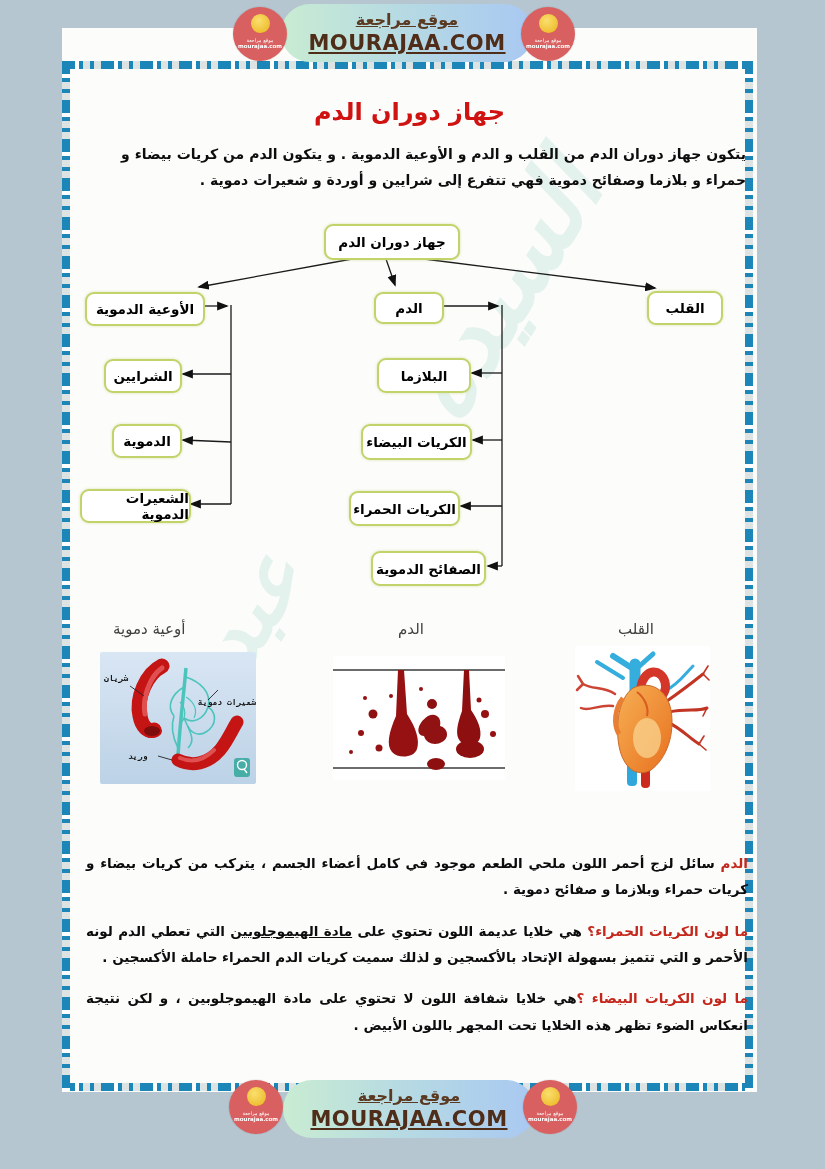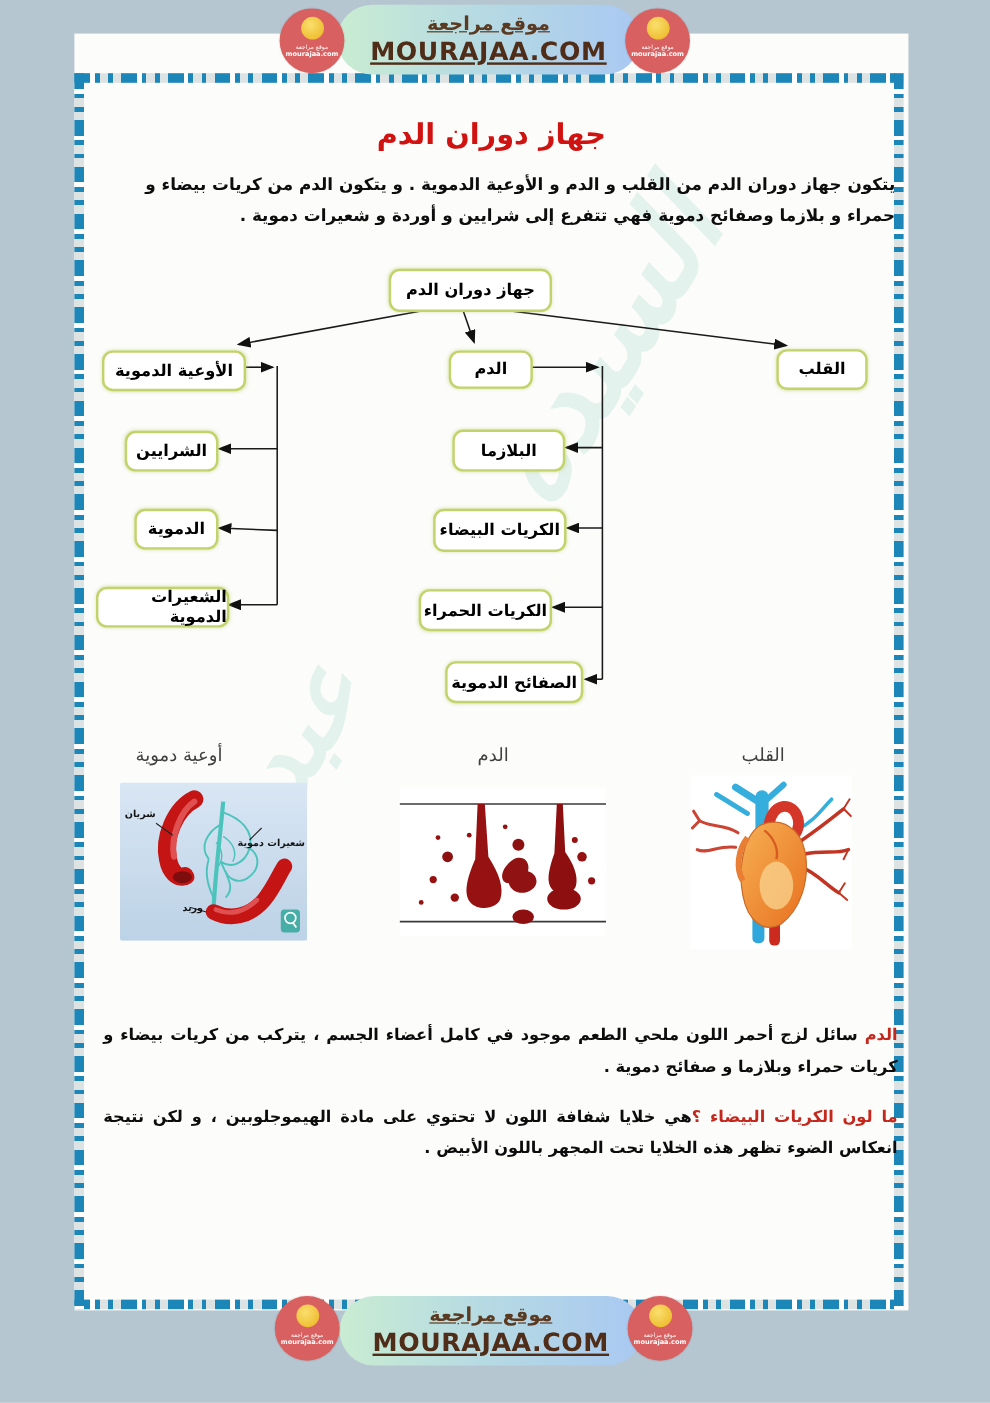--- a/index.html
+++ b/index.html
@@ -34,21 +34,21 @@
     font-size:24px;font-weight:bold;color:#d01310;}
   .intro{position:absolute;left:90px;top:142px;width:656px;z-index:6;direction:rtl;
     font-size:14px;font-weight:bold;color:#0d0d0d;line-height:1.85;}
   
   .node{position:absolute;background:#fff;border:2px solid #c2d36b;border-radius:9px;z-index:6;
     display:flex;align-items:center;justify-content:center;direction:rtl;
     font-size:13.5px;font-weight:bold;color:#000;box-shadow:0 0 3px rgba(190,210,110,.55);}
   #arrows{position:absolute;left:0;top:0;z-index:5;pointer-events:none;}
   
   .fig-cap{position:absolute;z-index:6;text-align:left;font-size:15px;font-weight:normal;color:#404040;}
-  .fig{position:absolute;z-index:6;}
+  .fig{position:absolute;z-index:6;font-family:Liberation Mono, monospace;}
   .vlab{position:absolute;font-size:8px;font-weight:bold;color:#111;direction:rtl;white-space:nowrap;z-index:7;}
   
   .paras{position:absolute;left:86px;top:850px;width:662px;z-index:6;direction:rtl;
     text-align:justify;font-size:13.5px;font-weight:bold;color:#0c0c0c;line-height:1.95;}
   .paras p{margin:0 0 15px 0;}
   .lead{color:#c4271c;font-weight:bold;}
   .ul{text-decoration:underline;}
   
   .wm{position:absolute;z-index:2;color:#8ed0be;opacity:.22;font-size:100px;font-weight:bold;
     direction:rtl;white-space:nowrap;pointer-events:none;font-style:italic;}
@@ -153,21 +153,21 @@
       <path d="M30,34 L44,44" fill="none"></path>
       <path d="M118,38 L108,48" fill="none"></path>
       <path d="M58,104 L72,108" fill="none"></path>
     </g>
     <rect x="134" y="106" width="16" height="19" rx="3" fill="#3aa8a0" opacity="0.9"></rect>
     <circle cx="142" cy="113" r="4.5" fill="none" stroke="#fff" stroke-width="1.4"></circle>
     <path d="M144,117 L147,121" stroke="#fff" stroke-width="1.4"></path>
   </svg>
   <span class="vlab" style="left:4px;top:22px;">شريان</span>
   <span class="vlab" style="left:98px;top:26px;margin-top:20px;">شعيرات دموية</span>
-  <span class="vlab" style="left:52px;top:100px;">وريد</span>
+  <span class="vlab" style="left:28px;top:100px;">وريد</span>
 </div>
 
 <div class="fig" style="left:333px;top:656px;width:172px;height:124px;">
   <svg width="172" height="124" viewBox="0 0 172 124">
     <rect width="172" height="124" fill="#ffffff"></rect>
     <line x1="0" y1="14" x2="172" y2="14" stroke="#3a3a3a" stroke-width="1.4"></line>
     <line x1="0" y1="112" x2="172" y2="112" stroke="#3a3a3a" stroke-width="1.4"></line>
     <g fill="#961111">
       <path d="M65,14 h6 l3,44 c9,14 13,26 10,35 c-3,9 -19,10 -25,3 c-6,-7 -3,-20 4,-36 z"></path>
       <path d="M131,14 h5 l2,40 c7,10 11,20 9,28 c-2,8 -15,9 -20,3 c-5,-6 -3,-16 2,-30 z" fill="#8d0f0f"></path>
@@ -221,20 +221,21 @@
     </g>
     <path d="M58,42 C76,34 92,44 96,64 C100,88 92,112 76,124 C62,132 48,122 44,100 C40,78 44,52 58,42 z" fill="url(#hg)" stroke="#c96a28" stroke-width="1"></path>
     <ellipse cx="72" cy="92" rx="14" ry="20" fill="#f9d490" opacity="0.75"></ellipse>
     <path d="M48,52 C40,62 38,78 44,88" stroke="#e87f35" stroke-width="5" fill="none"></path>
     <path d="M62,46 C70,52 74,62 72,70" stroke="#d85c20" stroke-width="2" fill="none"></path>
   </svg>
 </div>
 
 <div class="paras" dir="rtl">
   <p><span class="lead">الدم</span><span> سائل لزج أحمر اللون ملحي الطعم موجود في كامل أعضاء الجسم ، يتركب من كريات بيضاء و كريات حمراء وبلازما و صفائح دموية .</span></p>
+  <p><span class="lead">ما لون الكريات الحمراء؟</span><span> هي خلايا عديمة اللون تحتوي على </span><span class="ul">مادة الهيموجلوبين</span><span> التي تعطي الدم لونه الأحمر و التي تتميز بسهولة الإتحاد بالأكسجين و لذلك سميت كريات الدم الحمراء حاملة الأكسجين .</span></p>
   <p><span class="lead">ما لون الكريات البيضاء ؟</span><span>هي خلايا شفافة اللون لا تحتوي على مادة الهيموجلوبين ، و لكن نتيجة انعكاس الضوء تظهر هذه الخلايا تحت المجهر باللون الأبيض .</span></p>
 </div>
 
 <div class="pill" style="left:283px;top:1080px;">
   <span class="ar">موقع مراجعة</span>
   <span class="en">MOURAJAA.COM</span>
 </div>
 <div class="logo" style="left:229px;top:1080px;">
   <span class="y"></span>
   <span class="t1">موقع مراجعة</span>

